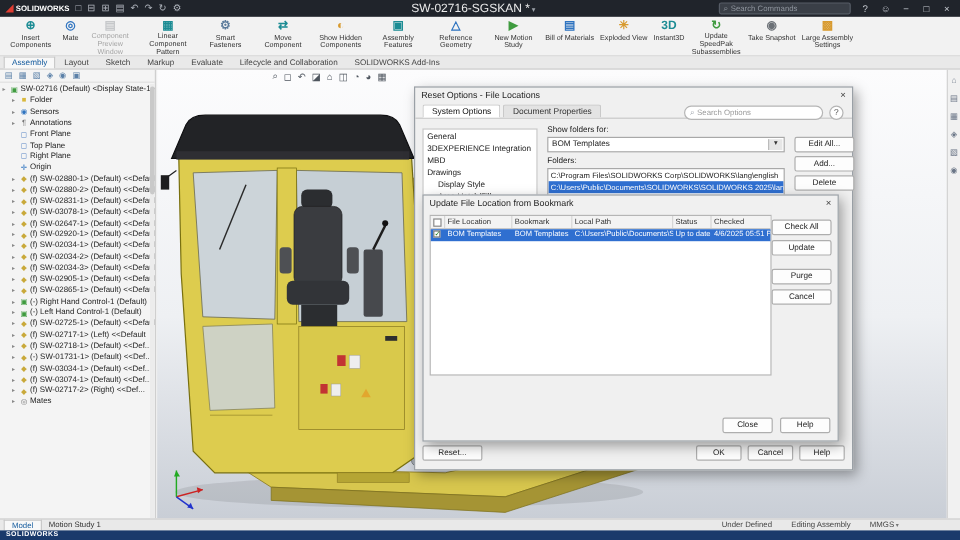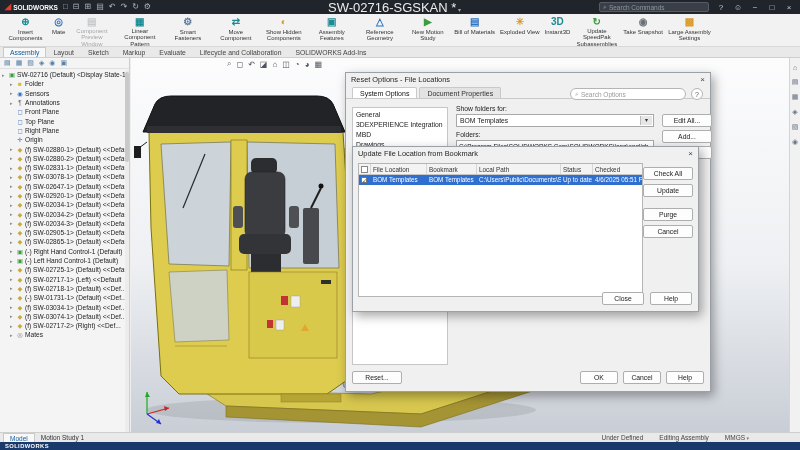--- a/index.html
+++ b/index.html
@@ -6,21 +6,21 @@
   html,body{width:800px;height:450px;overflow:hidden}
   body{font-family:"Liberation Sans",sans-serif;background:#eee;position:relative}
   #app{position:relative;width:800px;height:450px;overflow:hidden}
 
   
   .titlebar{position:absolute;top:0;left:0;right:0;height:14px;background:#20242b;display:flex;align-items:center;gap:5px;padding:0 5px;color:#c6cad1;z-index:30}
   .logo{display:flex;align-items:center;gap:2px;font-size:6.5px;font-weight:bold;color:#fff}
   .logo .logo-mark{color:#e03c31;font-size:8px;line-height:8px}
   .qat{display:flex;gap:5px;align-items:center}
   .qicon{font-size:8px;line-height:10px;color:#aeb3bb;cursor:default}
-  .title-center{position:absolute;left:189px;right:200px;text-align:center;font-size:13px;color:#ececec}
+  .title-center{position:absolute;left:189px;right:200px;text-align:center;font-size:10px;color:#ececec}
   .title-center::after{content:" ▾";color:#9aa0a8;font-size:6px}
   .tb-right{margin-left:auto;display:flex;align-items:center;gap:6px}
   .search-cmd{width:110px;height:10px;background:#3a3f47;border:1px solid #565c66;border-radius:2px;display:flex;align-items:center;padding:0 3px;gap:2px}
   .search-cmd input{flex:1;background:transparent;border:none;outline:none;font-size:6.5px;color:#cfd3da;font-family:"Liberation Sans",sans-serif;min-width:0}
   .search-cmd input::placeholder{color:#8f959e}
   .mag-icon{color:#9aa0a8;font-size:7px}
   .winbtn{font-size:8px;color:#c6cad1;width:12px;text-align:center}
 
   
   .ribbon{position:absolute;top:14px;left:0;right:0;height:33px;background:#f2f2f2;border-bottom:1px solid #d8d8d8;display:flex;align-items:stretch;padding:1px 2px;gap:1px;z-index:29}
@@ -94,21 +94,21 @@
   .folder-row{font-size:6.4px;color:#222;padding:1.5px 2px;white-space:nowrap;overflow:hidden}
   .folder-row.selected{background:#2f6fd0;color:#fff}
   .opt-side{position:absolute;left:206px;top:9px;width:50px;display:flex;flex-direction:column;gap:3px}
   .opt-side .btn{width:50px}
   .opt-bottom{position:absolute;left:6px;right:6px;bottom:5px;height:15px}
   .opt-bottom .reset{position:absolute;left:0;top:0;width:50px}
   .opt-actions{position:absolute;right:0;top:0;display:flex;gap:5px}
   .opt-actions .btn{width:38px}
 
   
-  #dlg-update{left:352px;top:146px;width:347px;height:166px;z-index:20}
+  #dlg-update{left:352px;top:162px;width:347px;height:206px;z-index:20}
   .upd-table{position:absolute;left:5px;top:16px;width:285px;height:134px;background:#fff;border:1px solid #b5b5b5}
   .thead{display:flex;background:#f3f3f3;border-bottom:1px solid #c8c8c8;height:11px}
   .hcell{font-size:6.4px;color:#333;padding:1.5px 2px;border-right:1px solid #d6d6d6;white-space:nowrap;overflow:hidden}
   .col-check{width:12px}
   .col-floc{width:56px}
   .col-bmk{width:50px}
   .col-path{width:84px}
   .col-status{width:32px}
   .col-checked{width:49px;border-right:none}
   .hcell.col-check::before{content:"";display:inline-block;width:5px;height:5px;border:1px solid #888;background:#fff;vertical-align:middle}

